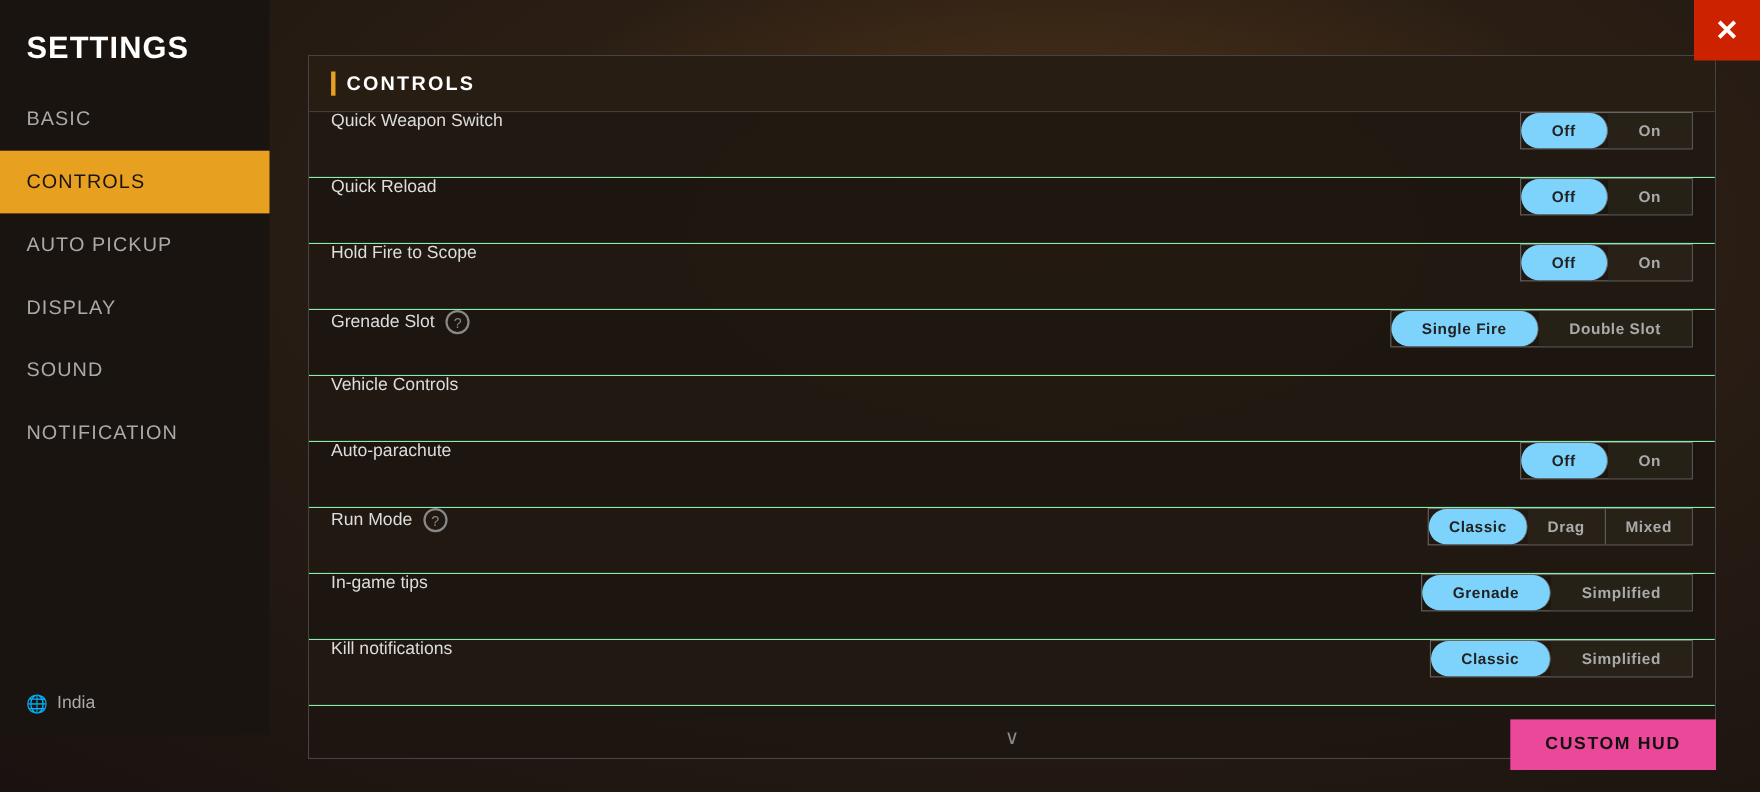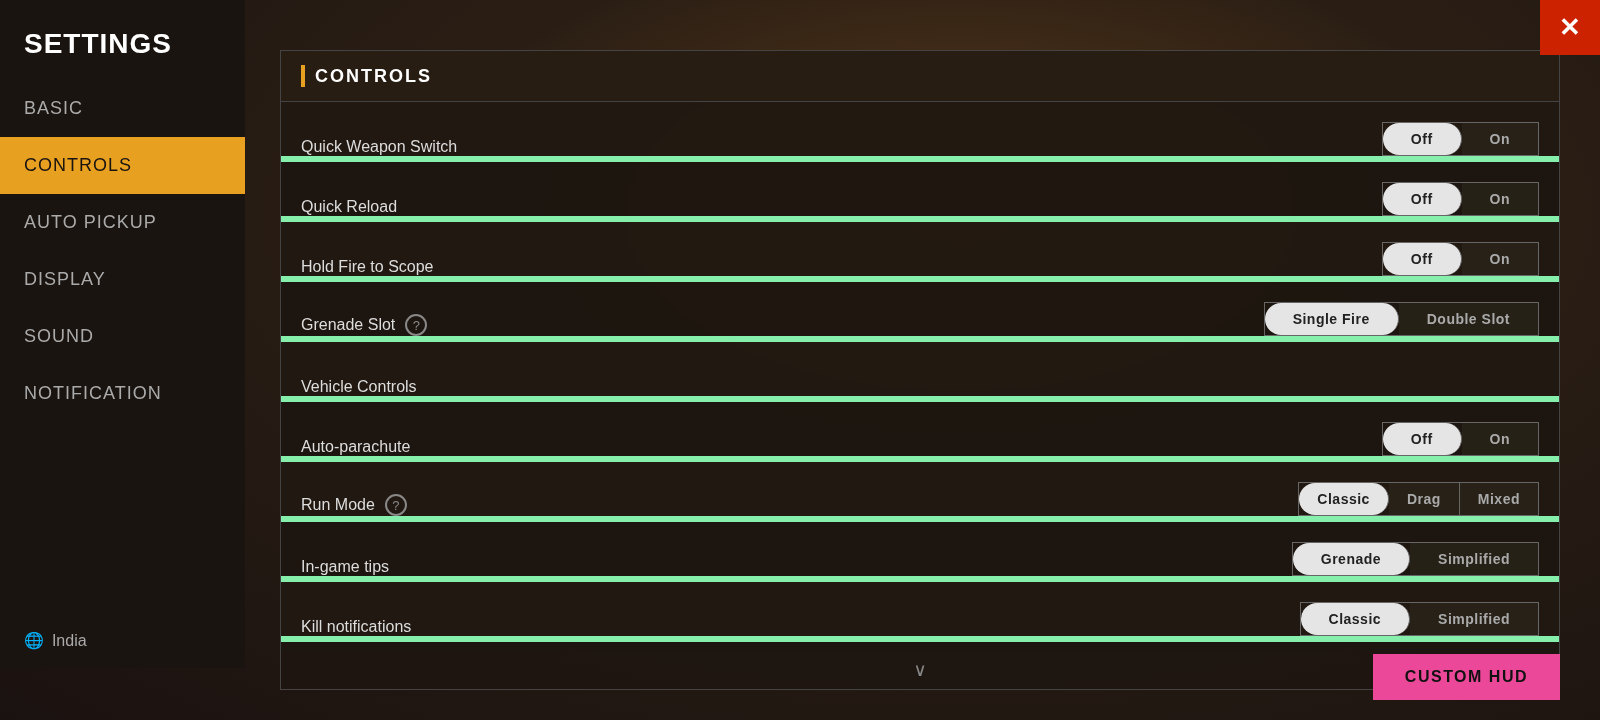--- a/index.html
+++ b/index.html
@@ -102,24 +102,24 @@
       letter-spacing: 2px;
     }
 
     .settings-list {
       flex: 1;
       overflow-y: auto;
     }
 
     .setting-row {
       display: flex;
-      align-items: flex-end;
+      align-items: flex-start;
       padding: 0 20px;
       min-height: 60px;
-      border-bottom: 6px solid #86efac;
+      border-bottom: 1px solid #86efac;
       background: rgba(35,27,18,0.6);
     }
 
     .setting-row:nth-child(even) {
       background: rgba(28,22,15,0.6);
     }
 
     .setting-label {
       color: #ddd;
       font-size: 16px;
@@ -154,21 +154,21 @@
       font-weight: 700;
       cursor: pointer;
       color: #aaa;
       background: rgba(40,35,25,0.9);
       border: none;
       outline: none;
       letter-spacing: 0.5px;
     }
 
     .toggle-btn.selected {
-      background: #e5e5e5;
+      background: #7dd3fc;
       color: #222;
       border-radius: 16px;
     }
 
     .toggle-btn:not(:last-child) {
       border-right: 1px solid #666;
     }
 
     .three-btn .toggle-btn {
       padding: 8px 18px;

